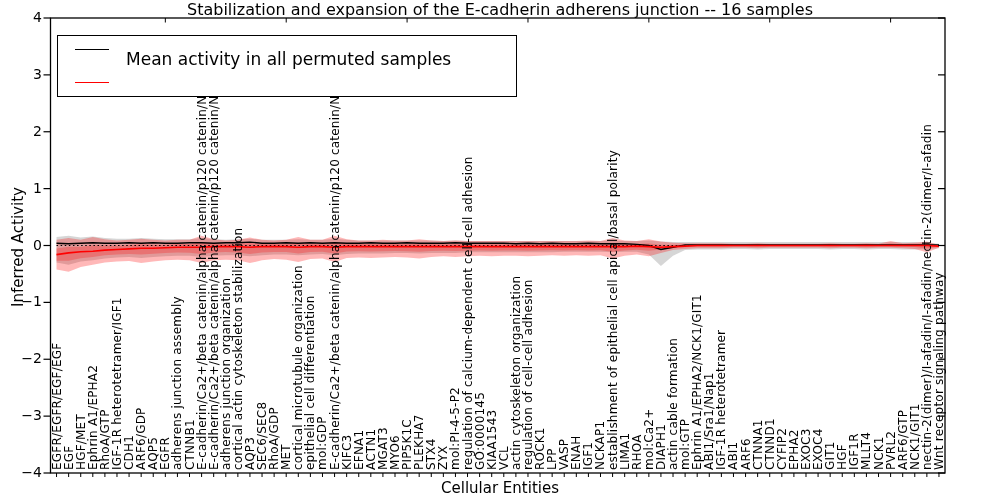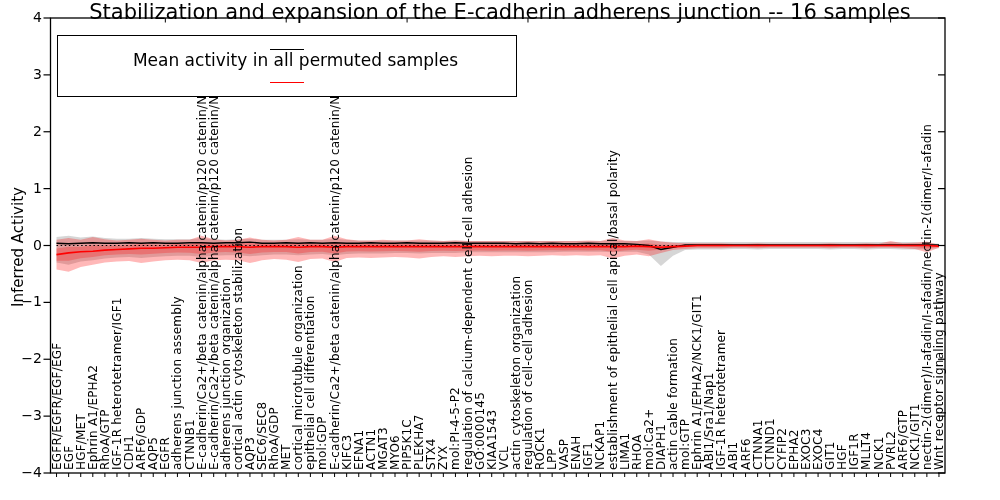--- a/index.html
+++ b/index.html
@@ -2,21 +2,21 @@
 <html><head>
 <meta charset="utf-8">
 <style>
   html,body{margin:0;padding:0;background:#fff;}
   .figure{
     position:relative;width:1000px;height:500px;background:#ffffff;
     font-family:"DejaVu Sans","Liberation Sans",sans-serif;overflow:hidden;
   }
   .title{
     position:absolute;left:0;top:0;width:1000px;text-align:center;
-    font-size:21px;color:#000;z-index:4;pointer-events:none;
+    font-size:16px;color:#000;z-index:4;pointer-events:none;
   }
   .ylabel{
     position:absolute;left:-52px;top:238px;width:140px;text-align:center;
     font-size:15px;color:#000;transform:rotate(-90deg);z-index:1;
   }
   .xlabel{
     position:absolute;left:0;top:479px;width:1000px;text-align:center;
     font-size:15px;color:#000;z-index:1;
   }
   .ytick-label{
@@ -25,30 +25,31 @@
   .xcat{
     position:absolute;font-size:12px;line-height:12px;color:#000;white-space:nowrap;
     transform:rotate(-90deg);transform-origin:0 0;letter-spacing:0.2px;z-index:2;
   }
   #plot-svg{position:absolute;left:0;top:0;z-index:1;}
   .legend{
     position:absolute;left:57px;top:35px;width:460px;height:62px;background:#fff;
     border:1.7px solid #000;z-index:3;display:flex;flex-direction:column;
     justify-content:space-evenly;padding-left:17px;box-sizing:border-box;
   }
-  .legend-row{display:flex;align-items:center;flex-direction:column;}
+  .legend-row{display:flex;align-items:flex-start;}
   .legend-swatch{display:inline-block;width:34px;height:0;border-top-style:solid;border-top-width:1.7px;margin-right:17px;}
   .legend-label{font-size:17px;color:#000;}
 </style>
 </head>
 <body>
 
 <div class="figure">
   <div class="title">Stabilization and expansion of the E-cadherin adherens junction -- 16 samples</div>
   <div class="ylabel">Inferred Activity</div>
+  <div class="xlabel">Cellular Entities</div>
 
   <svg id="plot-svg" width="1000" height="500" xmlns="http://www.w3.org/2000/svg">
       <polygon points="56.5,237.0 68.6,235.8 80.7,237.5 92.8,236.4 104.9,238.1 117.0,238.7 129.1,238.7 141.2,238.1 153.2,238.7 165.3,239.2 177.4,239.2 189.5,239.2 201.6,238.1 213.7,239.2 225.8,239.8 237.9,239.2 249.9,238.7 262.0,239.8 274.1,239.8 286.2,239.8 298.3,239.2 310.4,239.8 322.5,239.8 334.6,238.7 346.7,239.8 358.7,240.4 370.8,240.4 382.9,240.4 395.0,240.4 407.1,240.4 419.2,240.4 431.3,240.4 443.4,240.9 455.4,240.4 467.5,240.9 479.6,240.9 491.7,240.9 503.8,240.9 515.9,240.9 528.0,240.9 540.1,240.9 552.1,240.9 564.2,240.9 576.3,240.9 588.4,240.9 600.5,240.9 612.6,240.4 624.7,240.9 636.8,240.9 648.8,240.4 660.9,241.5 673.0,242.1 685.1,242.1 697.2,242.1 709.3,242.1 721.4,242.1 733.5,242.1 745.6,242.1 757.6,242.1 769.7,242.1 781.8,242.1 793.9,242.1 806.0,242.1 818.1,242.1 830.2,242.1 842.3,242.1 854.3,242.1 866.4,242.1 878.5,242.1 890.6,242.1 902.7,242.1 914.8,242.1 926.9,242.7 939.0,243.8 939.0,248.3 926.9,248.9 914.8,249.5 902.7,249.5 890.6,248.9 878.5,248.9 866.4,249.5 854.3,248.9 842.3,248.9 830.2,249.5 818.1,248.9 806.0,248.9 793.9,248.9 781.8,248.9 769.7,248.9 757.6,249.5 745.6,248.9 733.5,248.9 721.4,249.5 709.3,249.5 697.2,249.5 685.1,250.1 673.0,255.7 660.9,266.0 648.8,254.6 636.8,251.8 624.7,251.8 612.6,252.3 600.5,251.8 588.4,251.8 576.3,251.8 564.2,251.8 552.1,252.3 540.1,252.3 528.0,252.3 515.9,252.3 503.8,252.3 491.7,252.3 479.6,252.3 467.5,252.3 455.4,252.9 443.4,252.9 431.3,252.9 419.2,253.5 407.1,252.9 395.0,252.9 382.9,253.5 370.8,253.5 358.7,253.5 346.7,254.0 334.6,255.2 322.5,254.0 310.4,254.6 298.3,255.2 286.2,254.6 274.1,254.6 262.0,255.2 249.9,256.3 237.9,255.2 225.8,255.2 213.7,255.7 201.6,256.9 189.5,255.7 177.4,255.7 165.3,256.3 153.2,256.9 141.2,258.0 129.1,256.9 117.0,257.4 104.9,258.6 92.8,260.3 80.7,261.4 68.6,264.8 56.5,262.6" fill="rgba(120,120,120,0.30)" stroke="none"></polygon>
       <polygon points="56.5,239.8 68.6,238.1 80.7,239.8 92.8,237.0 104.9,239.2 117.0,240.4 129.1,239.8 141.2,238.7 153.2,239.8 165.3,240.4 177.4,239.8 189.5,239.8 201.6,235.8 213.7,239.2 225.8,240.4 237.9,239.8 249.9,237.5 262.0,239.8 274.1,240.4 286.2,239.8 298.3,237.0 310.4,239.8 322.5,239.8 334.6,235.8 346.7,239.2 358.7,240.4 370.8,240.4 382.9,239.8 395.0,240.4 407.1,240.4 419.2,239.2 431.3,240.4 443.4,240.9 455.4,240.4 467.5,240.9 479.6,240.9 491.7,240.9 503.8,240.9 515.9,240.9 528.0,240.9 540.1,240.9 552.1,240.9 564.2,240.9 576.3,240.9 588.4,240.4 600.5,240.9 612.6,238.1 624.7,240.4 636.8,240.9 648.8,239.2 660.9,241.5 673.0,242.7 685.1,243.2 697.2,243.2 709.3,243.2 721.4,243.2 733.5,243.8 745.6,243.8 757.6,243.2 769.7,243.8 781.8,243.8 793.9,243.8 806.0,243.8 818.1,243.8 830.2,243.2 842.3,243.8 854.3,243.8 866.4,243.2 878.5,243.8 890.6,240.9 902.7,243.2 914.8,242.7 926.9,241.5 939.0,244.9 939.0,247.8 926.9,252.3 914.8,248.9 902.7,248.3 890.6,247.8 878.5,247.8 866.4,248.3 854.3,247.8 842.3,247.8 830.2,248.3 818.1,247.8 806.0,247.8 793.9,247.8 781.8,247.8 769.7,247.8 757.6,248.3 745.6,247.8 733.5,247.8 721.4,248.3 709.3,248.3 697.2,248.3 685.1,248.9 673.0,250.1 660.9,252.9 648.8,256.3 636.8,254.6 624.7,255.7 612.6,258.6 600.5,255.2 588.4,255.7 576.3,255.2 564.2,255.7 552.1,255.2 540.1,255.7 528.0,256.3 515.9,255.7 503.8,255.7 491.7,256.3 479.6,255.7 467.5,256.3 455.4,256.9 443.4,256.3 431.3,256.9 419.2,258.6 407.1,257.4 395.0,256.9 382.9,257.4 370.8,258.0 358.7,257.4 346.7,258.0 334.6,262.0 322.5,258.6 310.4,259.1 298.3,262.0 286.2,259.7 274.1,259.1 262.0,260.3 249.9,263.1 237.9,260.3 225.8,259.7 213.7,260.3 201.6,263.1 189.5,260.3 177.4,259.7 165.3,260.3 153.2,261.4 141.2,263.1 129.1,260.9 117.0,261.4 104.9,262.6 92.8,264.8 80.7,267.1 68.6,271.7 56.5,269.4" fill="rgba(255,0,0,0.28)" stroke="none"></polygon>
       <polygon points="56.5,248.4 68.6,246.7 80.7,246.7 92.8,245.2 104.9,245.5 117.0,245.7 129.1,245.1 141.2,244.3 153.2,244.8 165.3,244.7 177.4,244.1 189.5,244.1 201.6,242.4 213.7,243.5 225.8,244.0 237.9,243.8 249.9,243.1 262.0,243.8 274.1,244.0 286.2,243.8 298.3,242.9 310.4,243.8 322.5,243.8 334.6,242.4 346.7,243.5 358.7,244.0 370.8,244.0 382.9,243.8 395.0,244.0 407.1,244.0 419.2,243.5 431.3,244.0 443.4,244.2 455.4,244.0 467.5,244.2 479.6,244.2 491.7,244.2 503.8,244.2 515.9,244.2 528.0,244.2 540.1,244.2 552.1,244.2 564.2,244.2 576.3,244.2 588.4,244.0 600.5,244.2 612.6,243.1 624.7,244.0 636.8,243.9 648.8,243.5 660.9,244.8 673.0,245.0 685.1,244.9 697.2,244.5 709.3,244.5 721.4,244.5 733.5,244.8 745.6,244.8 757.6,244.5 769.7,244.8 781.8,244.8 793.9,244.8 806.0,244.8 818.1,244.8 830.2,244.5 842.3,244.8 854.3,244.8 866.4,244.5 878.5,244.8 890.6,243.6 902.7,244.5 914.8,244.3 926.9,243.8 939.0,245.6 939.0,246.8 926.9,248.4 914.8,246.9 902.7,246.7 890.6,246.5 878.5,246.5 866.4,246.7 854.3,246.5 842.3,246.5 830.2,246.7 818.1,246.5 806.0,246.5 793.9,246.5 781.8,246.5 769.7,246.5 757.6,246.7 745.6,246.5 733.5,246.5 721.4,246.7 709.3,246.7 697.2,246.7 685.1,247.3 673.0,248.1 660.9,249.6 648.8,250.7 636.8,249.7 624.7,250.5 612.6,251.7 600.5,250.2 588.4,250.5 576.3,250.2 564.2,250.5 552.1,250.2 540.1,250.5 528.0,250.7 515.9,250.5 503.8,250.5 491.7,250.7 479.6,250.5 467.5,250.7 455.4,250.9 443.4,250.7 431.3,250.9 419.2,251.7 407.1,251.2 395.0,250.9 382.9,251.2 370.8,251.4 358.7,251.2 346.7,251.4 334.6,253.4 322.5,251.7 310.4,251.9 298.3,253.4 286.2,252.1 274.1,251.9 262.0,252.4 249.9,253.9 237.9,252.4 225.8,252.1 213.7,252.4 201.6,253.9 189.5,252.7 177.4,252.5 165.3,253.0 153.2,253.8 141.2,254.6 129.1,253.9 117.0,254.5 104.9,255.3 92.8,256.9 80.7,258.2 68.6,260.8 56.5,260.8" fill="rgba(255,0,0,0.25)" stroke="none"></polygon>
       <line x1="56.54391891891892" y1="245.5" x2="938.956081081081" y2="245.5" stroke="#000000" stroke-width="1.2" stroke-dasharray="1.5,2.6"></line>
       <polyline points="56.5,243.2 68.6,243.8 80.7,243.2 92.8,242.7 104.9,243.2 117.0,243.2 129.1,242.7 141.2,243.2 153.2,242.7 165.3,243.2 177.4,243.2 189.5,242.7 201.6,242.7 213.7,243.2 225.8,242.7 237.9,242.7 249.9,242.1 262.0,243.2 274.1,243.2 286.2,242.7 298.3,243.2 310.4,242.7 322.5,243.2 334.6,242.7 346.7,243.2 358.7,243.2 370.8,242.7 382.9,243.2 395.0,243.2 407.1,242.7 419.2,243.2 431.3,243.2 443.4,243.2 455.4,242.7 467.5,243.2 479.6,243.2 491.7,243.2 503.8,243.2 515.9,243.8 528.0,243.2 540.1,243.8 552.1,243.2 564.2,243.8 576.3,243.8 588.4,243.2 600.5,243.8 612.6,243.8 624.7,243.8 636.8,244.4 648.8,245.5 660.9,249.5 673.0,247.2 685.1,244.9 697.2,244.9 709.3,244.9 721.4,244.9 733.5,244.9 745.6,244.9 757.6,244.9 769.7,244.9 781.8,244.9 793.9,244.9 806.0,244.9 818.1,244.9 830.2,244.9 842.3,244.9 854.3,244.9 866.4,244.9 878.5,244.9 890.6,244.9 902.7,244.9 914.8,244.9 926.9,244.9 939.0,244.9" fill="none" stroke="#000000" stroke-width="1.4"></polyline>
       <polyline points="56.5,254.6 68.6,252.9 80.7,251.8 92.8,251.2 104.9,250.1 117.0,249.5 129.1,248.9 141.2,248.3 153.2,248.3 165.3,247.8 177.4,247.2 189.5,247.2 201.6,247.2 213.7,246.6 225.8,246.6 237.9,246.6 249.9,247.2 262.0,246.6 274.1,246.6 286.2,246.6 298.3,247.2 310.4,246.6 322.5,246.6 334.6,247.2 346.7,246.6 358.7,246.6 370.8,246.6 382.9,246.6 395.0,246.6 407.1,246.6 419.2,246.6 431.3,246.6 443.4,246.6 455.4,246.6 467.5,246.6 479.6,246.6 491.7,246.6 503.8,246.6 515.9,246.6 528.0,246.6 540.1,246.6 552.1,246.6 564.2,246.6 576.3,246.6 588.4,246.6 600.5,246.6 612.6,246.6 624.7,246.6 636.8,246.1 648.8,246.6 660.9,247.2 673.0,246.6 685.1,246.1 697.2,245.5 709.3,245.5 721.4,245.5 733.5,245.5 745.6,245.5 757.6,245.5 769.7,245.5 781.8,245.5 793.9,245.5 806.0,245.5 818.1,245.5 830.2,245.5 842.3,245.5 854.3,245.5 866.4,245.5 878.5,245.5 890.6,245.5 902.7,245.5 914.8,245.5 926.9,245.5 939.0,246.1" fill="none" stroke="#ff0000" stroke-width="1.6"></polyline>
       <rect x="50.5" y="18" width="894.5" height="455" fill="none" stroke="#000000" stroke-width="1.3"></rect>
       <line x1="43.5" y1="18" x2="50.5" y2="18" stroke="#000" stroke-width="1.2"></line>

